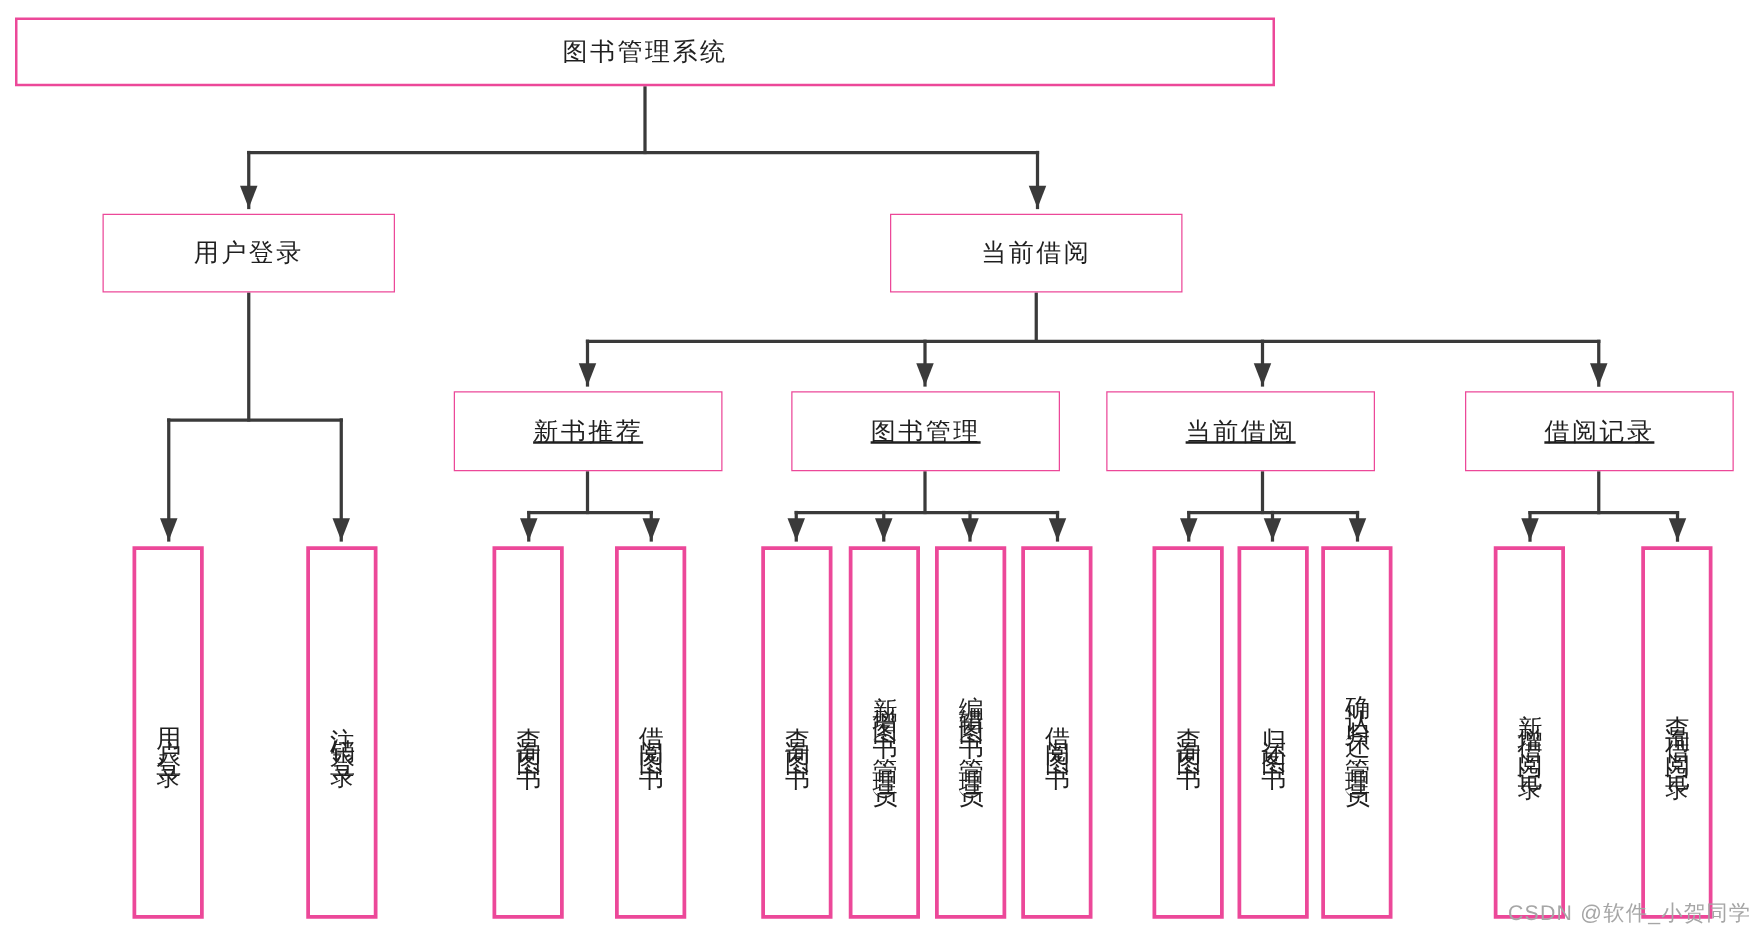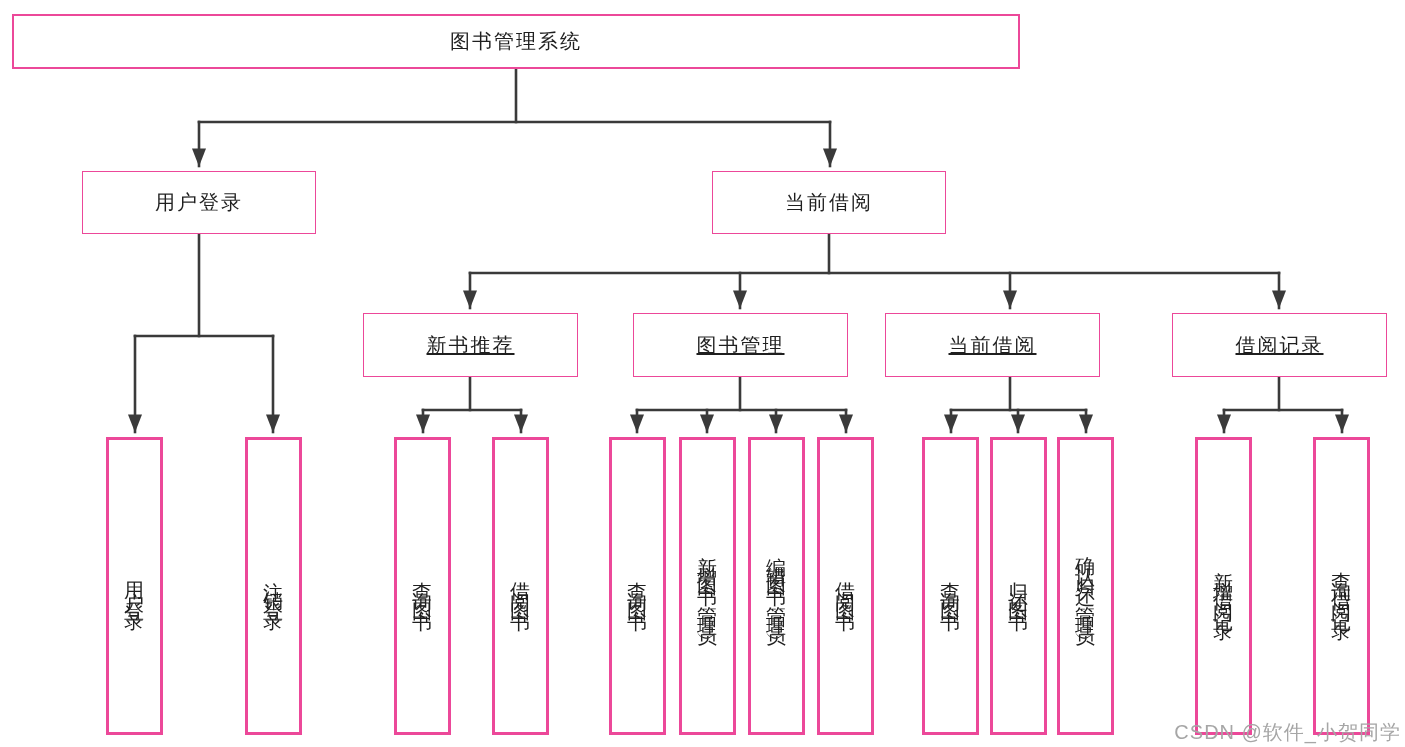--- a/index.html
+++ b/index.html
@@ -51,21 +51,21 @@
     letter-spacing: 10px;
     font-size: 20px;
     line-height: 1;
     color: #1f1f1f;
     white-space: nowrap;
   }
   .watermark {
     position: absolute;
     right: 4px;
     top: 719px;
-    font-size: 20px;
+    font-size: 17px;
     color: #a6a6a6;
     letter-spacing: 1px;
     z-index: 5;
     white-space: nowrap;
   }
 </style>
 </head>
 <body>
 
 <div class="canvas">

